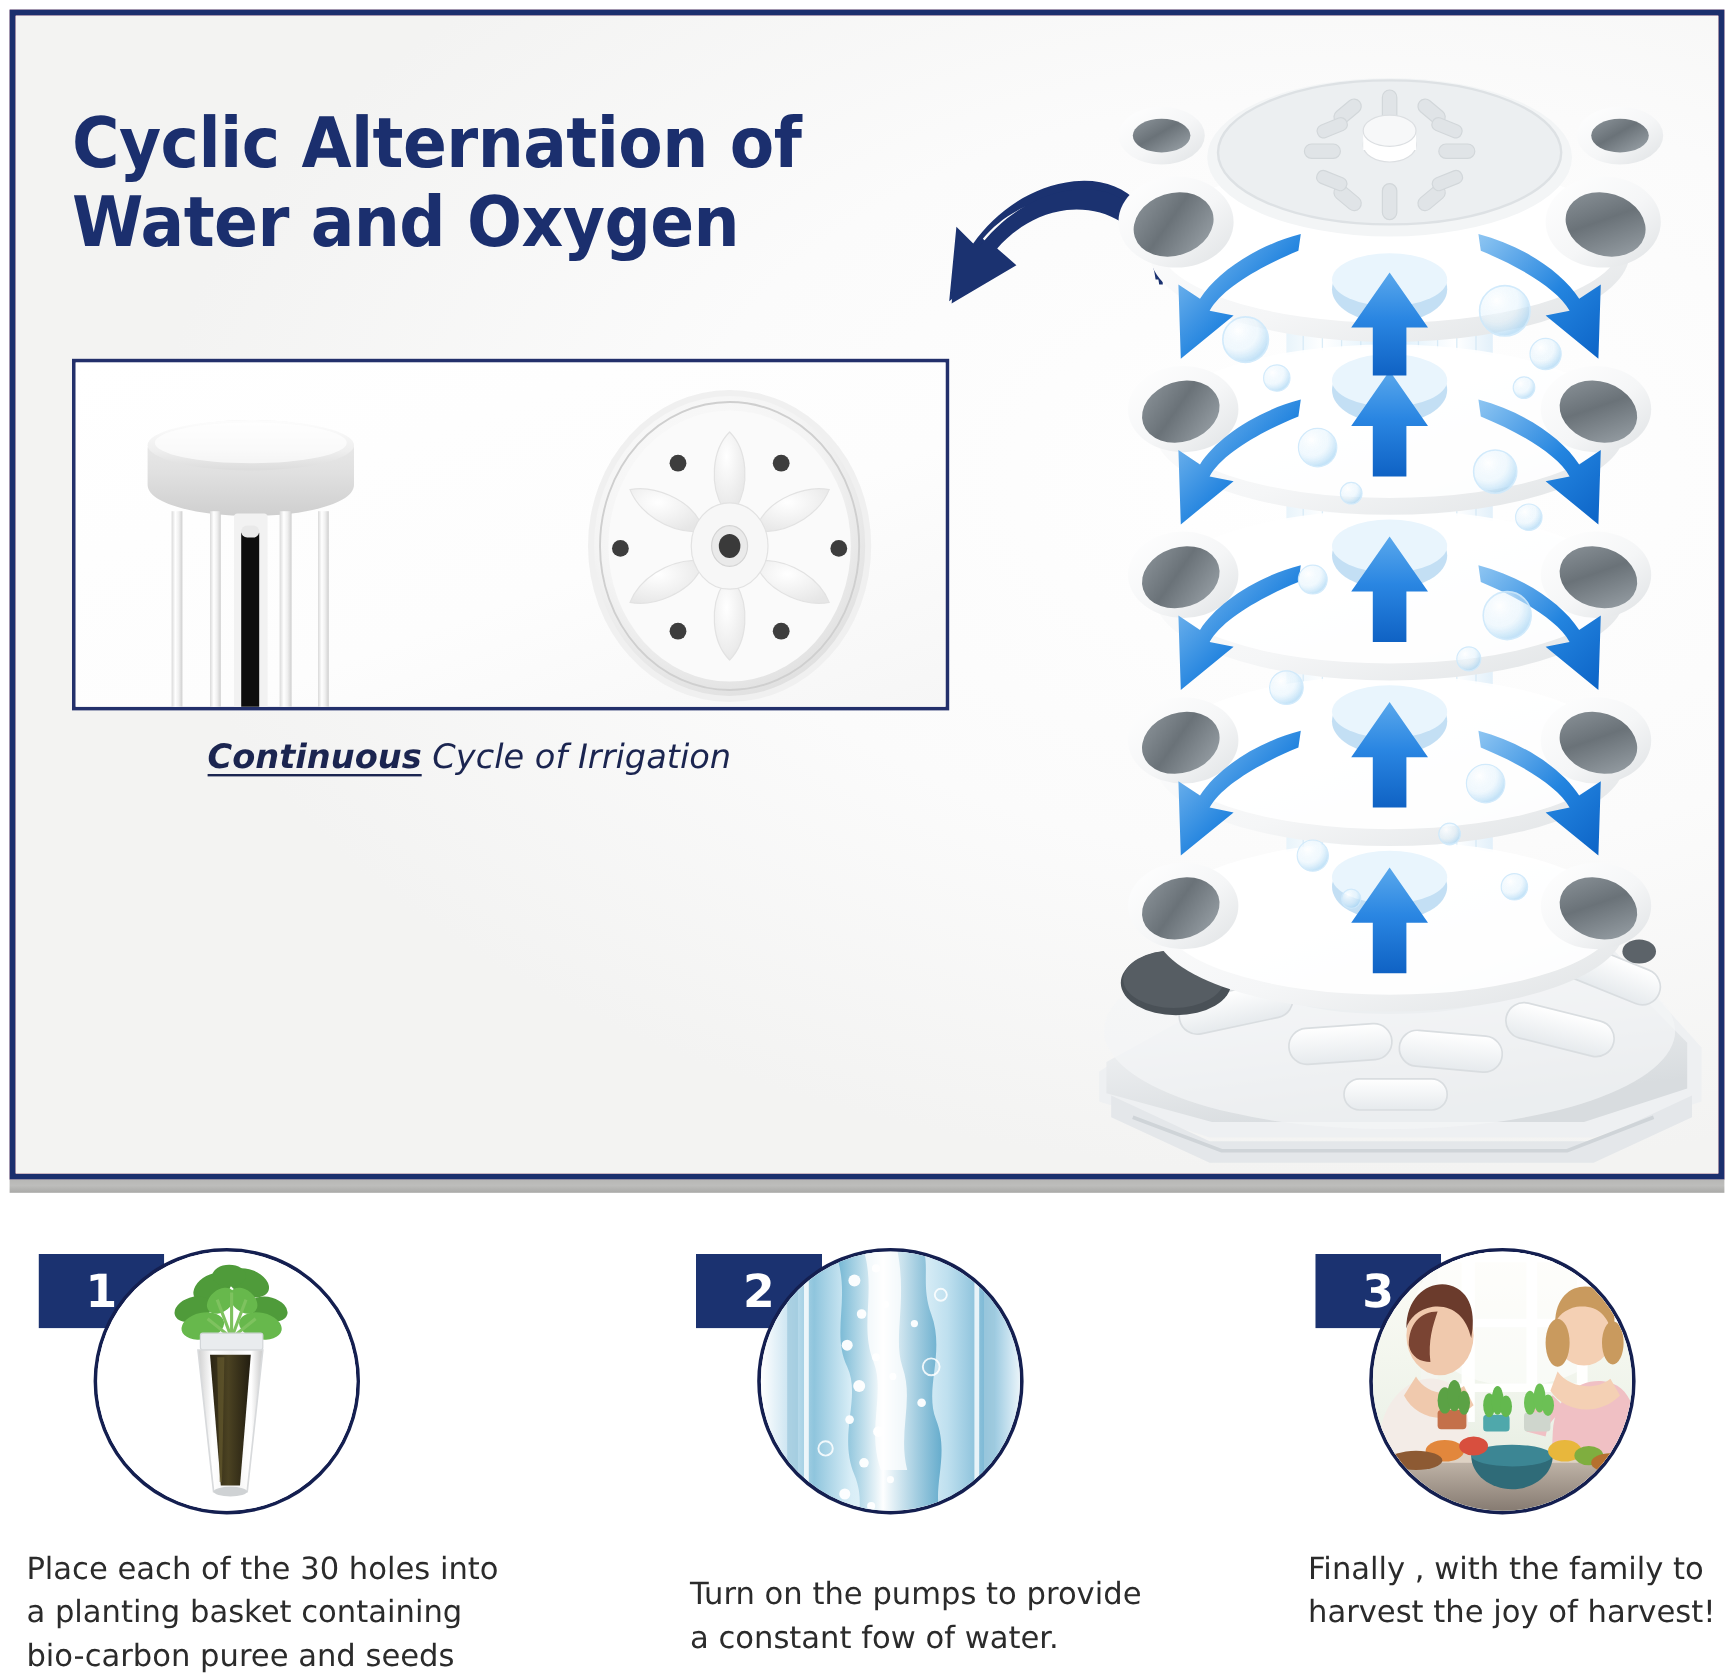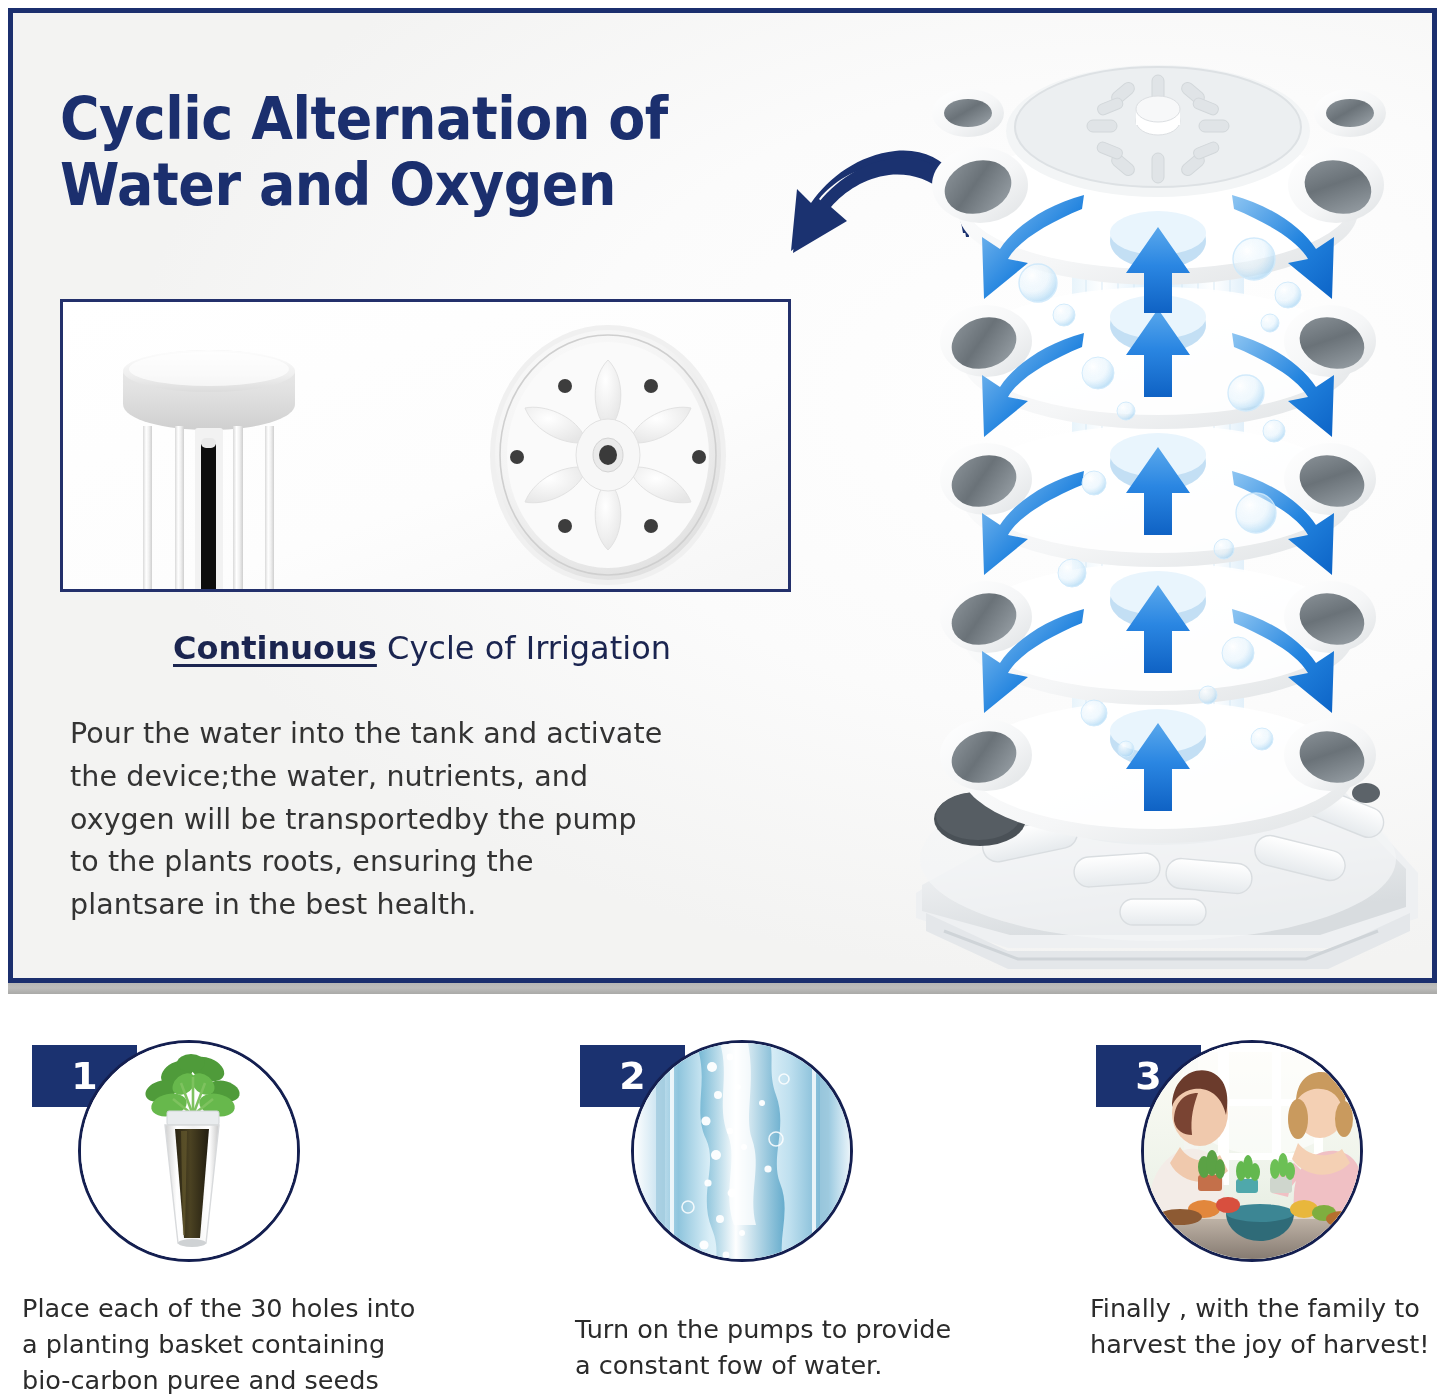--- a/index.html
+++ b/index.html
@@ -53,23 +53,24 @@
     position:absolute; inset:0;
     background:linear-gradient(160deg,#ffffff 0%,#fdfdfd 60%,#f6f6f6 100%);
   }
   
   .cap-photo{ position:absolute; left:50px; top:36px; width:230px; height:255px; }
   
   .disc-photo{ position:absolute; left:410px; top:18px; width:270px; height:270px; }
 
   
   #caption{
-    position:absolute; left:160px; top:616px;
+    position:absolute; left:160px; top:601px;
     font-family:"DejaVu Sans", sans-serif;
-    font-size:32px;
+    font-style:italic;
+    font-size:28px;
     color:#1b2550;
     white-space:nowrap;
   }
   #caption .strong{ font-weight:bold; text-decoration:underline; text-underline-offset:5px; }
 
   
   #body-copy{
     position:absolute; left:57px; top:700px; width:730px;
     font-family:"DejaVu Sans", sans-serif;
     font-size:28.5px;
@@ -229,25 +230,20 @@
           <ellipse cx="226" cy="137" rx="7" ry="7"></ellipse>
           <ellipse cx="92" cy="206" rx="7" ry="7"></ellipse>
           <ellipse cx="178" cy="206" rx="7" ry="7"></ellipse>
         </g>
       </svg>
     </div>
   </div>
 
   <div id="caption"><span class="strong">Continuous</span><span> Cycle of Irrigation</span></div>
 
-  <div id="body-copy">Pour the water into the tank and activate
-the device;the water, nutrients, and
-oxygen will be transportedby the pump
-to the plants roots, ensuring the
-plantsare in the best health.</div>
 
   <div id="tower-wrap">
     <svg viewBox="0 0 584 975" width="584" height="975">
       <defs>
         <linearGradient id="podG" x1="0" y1="0" x2="1" y2="1">
           <stop offset="0%" stop-color="#ffffff"></stop>
             <stop offset="55%" stop-color="#f5f6f7"></stop>
           <stop offset="100%" stop-color="#dfe2e4"></stop>
         </linearGradient>
         <linearGradient id="colG" x1="0" y1="0" x2="1" y2="0">

